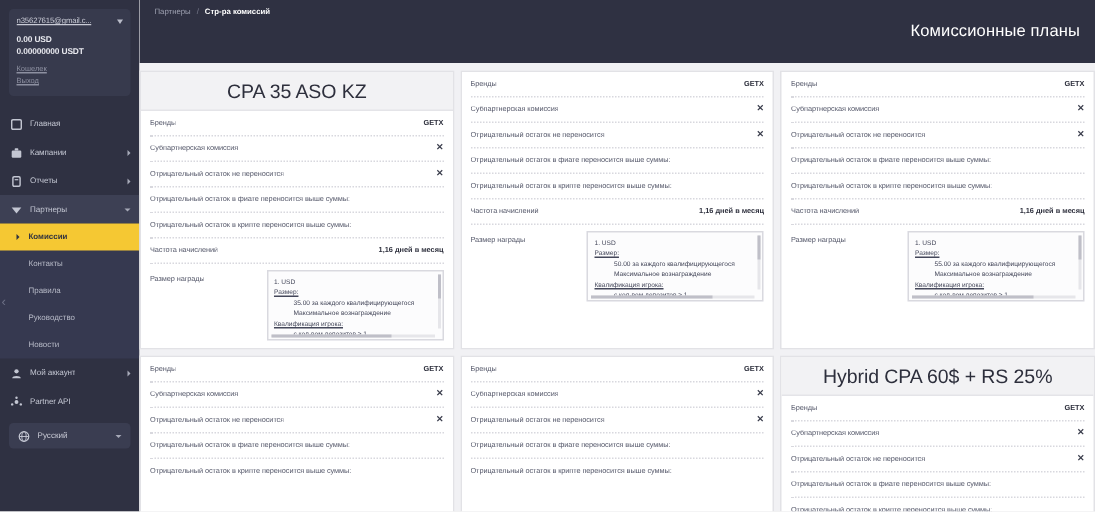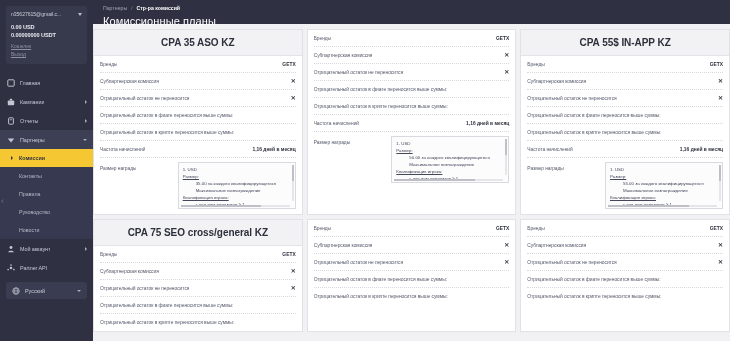--- a/index.html
+++ b/index.html
@@ -111,22 +111,23 @@
     position: absolute; left: 1px; top: 196px;
     font-size: 9px; color: #6d7086;
   }
 
   
   .main {
     flex: 1; height: 341px; position: relative;
     background: #f1f1f4; overflow: hidden;
   }
   .topbar {
-    height: 24px; background: #2f3142;
+    height: 42px; background: #2f3142;
     padding: 5px 10px 0 10px;
+    text-align: right;
   }
   .crumbs { display: flex; align-items: center; gap: 4px; font-size: 5.2px; }
   .crumb { color: #9ea1b1; }
   .crumb.cur { color: #ffffff; font-weight: bold; }
   .crumb-sep { color: #7c7f90; }
   .page-title {
     margin-top: 4px;
     font-size: 11px; color: #ffffff; font-weight: normal;
     letter-spacing: 0.1px;
   }
@@ -143,21 +144,21 @@
     border: 1px solid #e2e2e6;
     overflow: hidden;
   }
   .card-head {
     height: 26px;
     background: #f2f2f4;
     border-bottom: 1px solid #e4e4e8;
     display: flex; align-items: center; justify-content: center;
   }
   .card-title {
-    font-size: 10px; color: #2d2f3c; font-weight: bold;
+    font-size: 13px; color: #2d2f3c; font-weight: normal;
     letter-spacing: -0.05px;
   }
   .rows { padding: 0 6px; }
   .row {
     display: flex; align-items: center; justify-content: space-between;
     min-height: 17px; gap: 4px;
     border-bottom: 1px dotted #d8d8de;
   }
   .row:last-child { border-bottom: none; }
   .row-label {
@@ -414,23 +415,20 @@
                   <i></i>
                 </div>
                 <div class="rw-hscroll">
                   <i></i>
                 </div>
               </div>
             </div>
           </div>
         </div>
         <div class="card">
-          <div class="card-head">
-            <div class="card-title">CPA 55$ IN-APP KZ</div>
-          </div>
           <div class="rows">
             <div class="row">
               <span class="row-label">Бренды</span>
               <span class="row-val">GETX</span>
             </div>
             <div class="row">
               <span class="row-label">Субпартнерская комиссия</span>
               <span class="x-mark">✕</span>
             </div>
             <div class="row">
@@ -460,23 +458,20 @@
                   <i></i>
                 </div>
                 <div class="rw-hscroll">
                   <i></i>
                 </div>
               </div>
             </div>
           </div>
         </div>
         <div class="card">
-          <div class="card-head">
-            <div class="card-title">CPA 75 SEO cross/general KZ</div>
-          </div>
           <div class="rows">
             <div class="row">
               <span class="row-label">Бренды</span>
               <span class="row-val">GETX</span>
             </div>
             <div class="row">
               <span class="row-label">Субпартнерская комиссия</span>
               <span class="x-mark">✕</span>
             </div>
             <div class="row">
@@ -507,20 +502,23 @@
             </div>
             <div class="row">
               <span class="row-label">Отрицательный остаток в фиате переносится выше суммы:</span>
             </div>
             <div class="row">
               <span class="row-label">Отрицательный остаток в крипте переносится выше суммы:</span>
             </div>
           </div>
         </div>
         <div class="card">
+          <div class="card-head">
+            <div class="card-title">Hybrid CPA 60$ + RS 25%</div>
+          </div>
           <div class="rows">
             <div class="row">
               <span class="row-label">Бренды</span>
               <span class="row-val">GETX</span>
             </div>
             <div class="row">
               <span class="row-label">Субпартнерская комиссия</span>
               <span class="x-mark">✕</span>
             </div>
             <div class="row">

